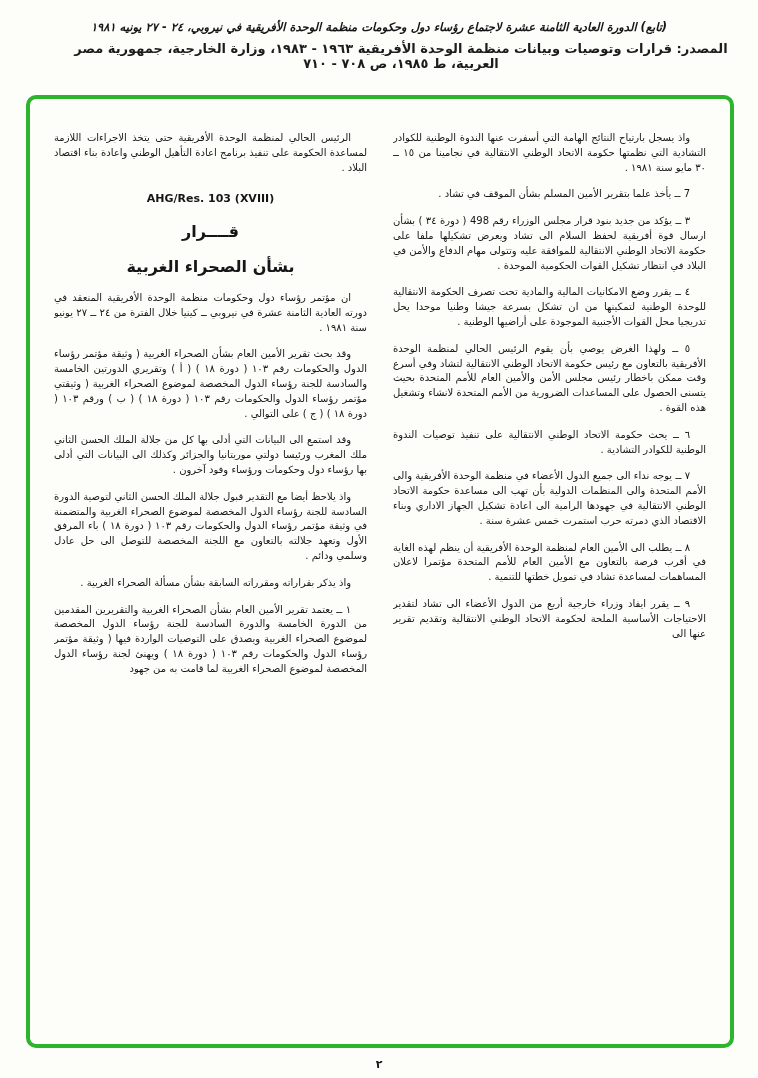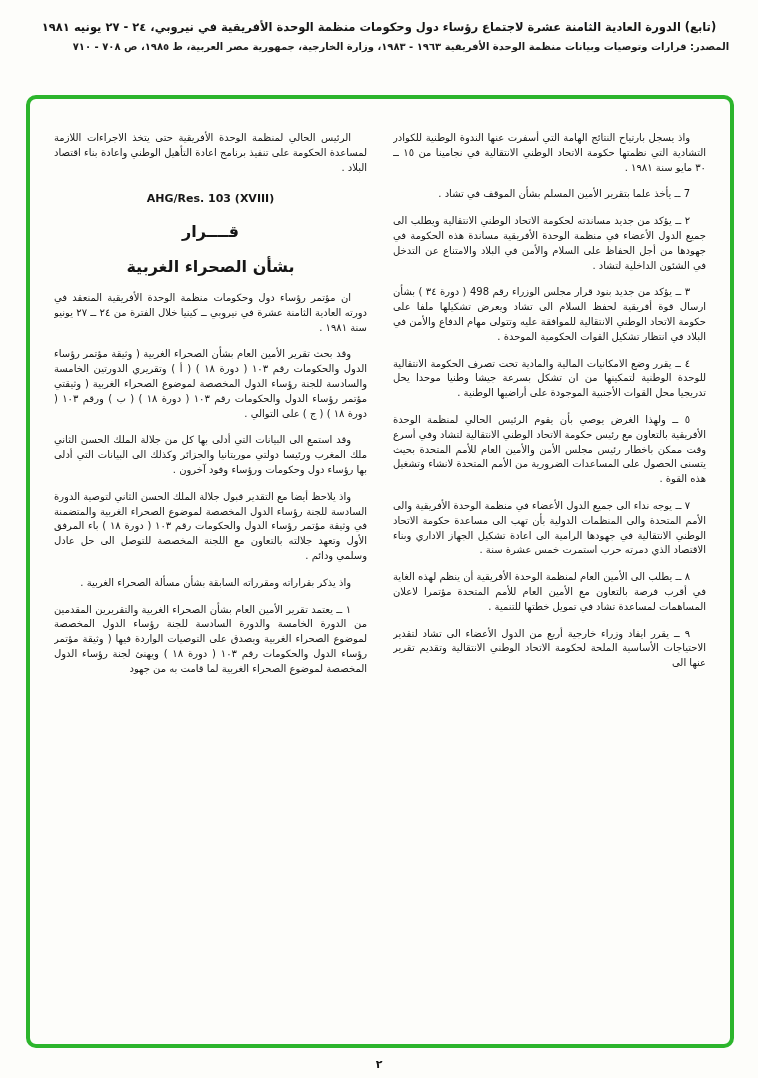--- a/index.html
+++ b/index.html
@@ -19,23 +19,24 @@
   .header {
     direction: rtl;
     text-align: center;
     padding-top: 18px;
   }
   .header-title {
     font-size: 11.5px;
     font-weight: bold;
     line-height: 1.6;
     padding: 0 30px;
+    font-style: italic;
   }
   .header-source {
-    font-size: 10px;
+    font-size: 13px;
     font-weight: bold;
     margin-top: 5px;
     padding: 0 24px;
     color: #1c1c1c;
     margin-left: 44px;
   }
   .frame {
     position: absolute;
     left: 26px;
     right: 24px;
@@ -100,24 +101,24 @@
     <div class="header-title">(تابع) الدورة العادية الثامنة عشرة لاجتماع رؤساء دول وحكومات منظمة الوحدة الأفريقية في نيروبي، ٢٤ - ٢٧ يونيه ١٩٨١</div>
     <div class="header-source">المصدر: قرارات وتوصيات وبيانات منظمة الوحدة الأفريقية ١٩٦٣ - ١٩٨٣، وزارة الخارجية، جمهورية مصر العربية، ط ١٩٨٥، ص ٧٠٨ - ٧١٠</div>
   </div>
 
   <div class="frame">
     <div class="columns">
 
       <div class="col">
         <p>واذ يسجل بارتياح النتائج الهامة التي أسفرت عنها الندوة الوطنية للكوادر التشادية التي نظمتها حكومة الاتحاد الوطني الانتقالية في نجامينا من ١٥ ــ ٣٠ مايو سنة ١٩٨١ .</p>
         <p>7 ــ يأخذ علما بتقرير الأمين المسلم بشأن الموقف في تشاد .</p>
-        <p>٢ ــ يؤكد من جديد مساندته لحكومة الاتحاد الوطني الانتقالية ويطلب الى جميع الدول الأعضاء في منظمة الوحدة الأفريقية مساندة هذه الحكومة في جهودها من أجل الحفاظ على السلام والأمن في البلاد والامتناع عن التدخل في الشئون الداخلية لتشاد .</p>
         <p>٣ ــ يؤكد من جديد بنود قرار مجلس الوزراء رقم 498 ( دورة ٣٤ ) بشأن ارسال قوة أفريقية لحفظ السلام الى تشاد ويعرض تشكيلها ملفا على حكومة الاتحاد الوطني الانتقالية للموافقة عليه وتتولى مهام الدفاع والأمن في البلاد في انتظار تشكيل القوات الحكومية الموحدة .</p>
         <p>٤ ــ يقرر وضع الامكانيات المالية والمادية تحت تصرف الحكومة الانتقالية للوحدة الوطنية لتمكينها من ان تشكل بسرعة جيشا وطنيا موحدا يحل تدريجيا محل القوات الأجنبية الموجودة على أراضيها الوطنية .</p>
         <p>٥ ــ ولهذا الغرض يوصي بأن يقوم الرئيس الحالي لمنظمة الوحدة الأفريقية بالتعاون مع رئيس حكومة الاتحاد الوطني الانتقالية لتشاد وفي أسرع وقت ممكن باخطار رئيس مجلس الأمن والأمين العام للأمم المتحدة بحيث يتسنى الحصول على المساعدات الضرورية من الأمم المتحدة لانشاء وتشغيل هذه القوة .</p>
+        <p>٦ ــ يحث حكومة الاتحاد الوطني الانتقالية على تنفيذ توصيات الندوة الوطنية للكوادر التشادية .</p>
         <p>٧ ــ يوجه نداء الى جميع الدول الأعضاء في منظمة الوحدة الأفريقية والى الأمم المتحدة والى المنظمات الدولية بأن تهب الى مساعدة حكومة الاتحاد الوطني الانتقالية في جهودها الرامية الى اعادة تشكيل الجهاز الاداري وبناء الاقتصاد الذي دمرته حرب استمرت خمس عشرة سنة .</p>
         <p>٨ ــ يطلب الى الأمين العام لمنظمة الوحدة الأفريقية أن ينظم لهذه الغاية في أقرب فرصة بالتعاون مع الأمين العام للأمم المتحدة مؤتمرا لاعلان المساهمات لمساعدة تشاد في تمويل خطتها للتنمية .</p>
         <p>٩ ــ يقرر ايفاد وزراء خارجية أربع من الدول الأعضاء الى تشاد لتقدير الاحتياجات الأساسية الملحة لحكومة الاتحاد الوطني الانتقالية وتقديم تقرير عنها الى</p>
       </div>
 
       <div class="col">
         <p>الرئيس الحالي لمنظمة الوحدة الأفريقية حتى يتخذ الاجراءات اللازمة لمساعدة الحكومة على تنفيذ برنامج اعادة التأهيل الوطني واعادة بناء اقتصاد البلاد .</p>
         <p class="res-id">AHG/Res. 103 (XVIII)</p>
         <p class="center-heading">قــــرار</p>
         <p class="center-heading">بشأن الصحراء الغربية</p>

